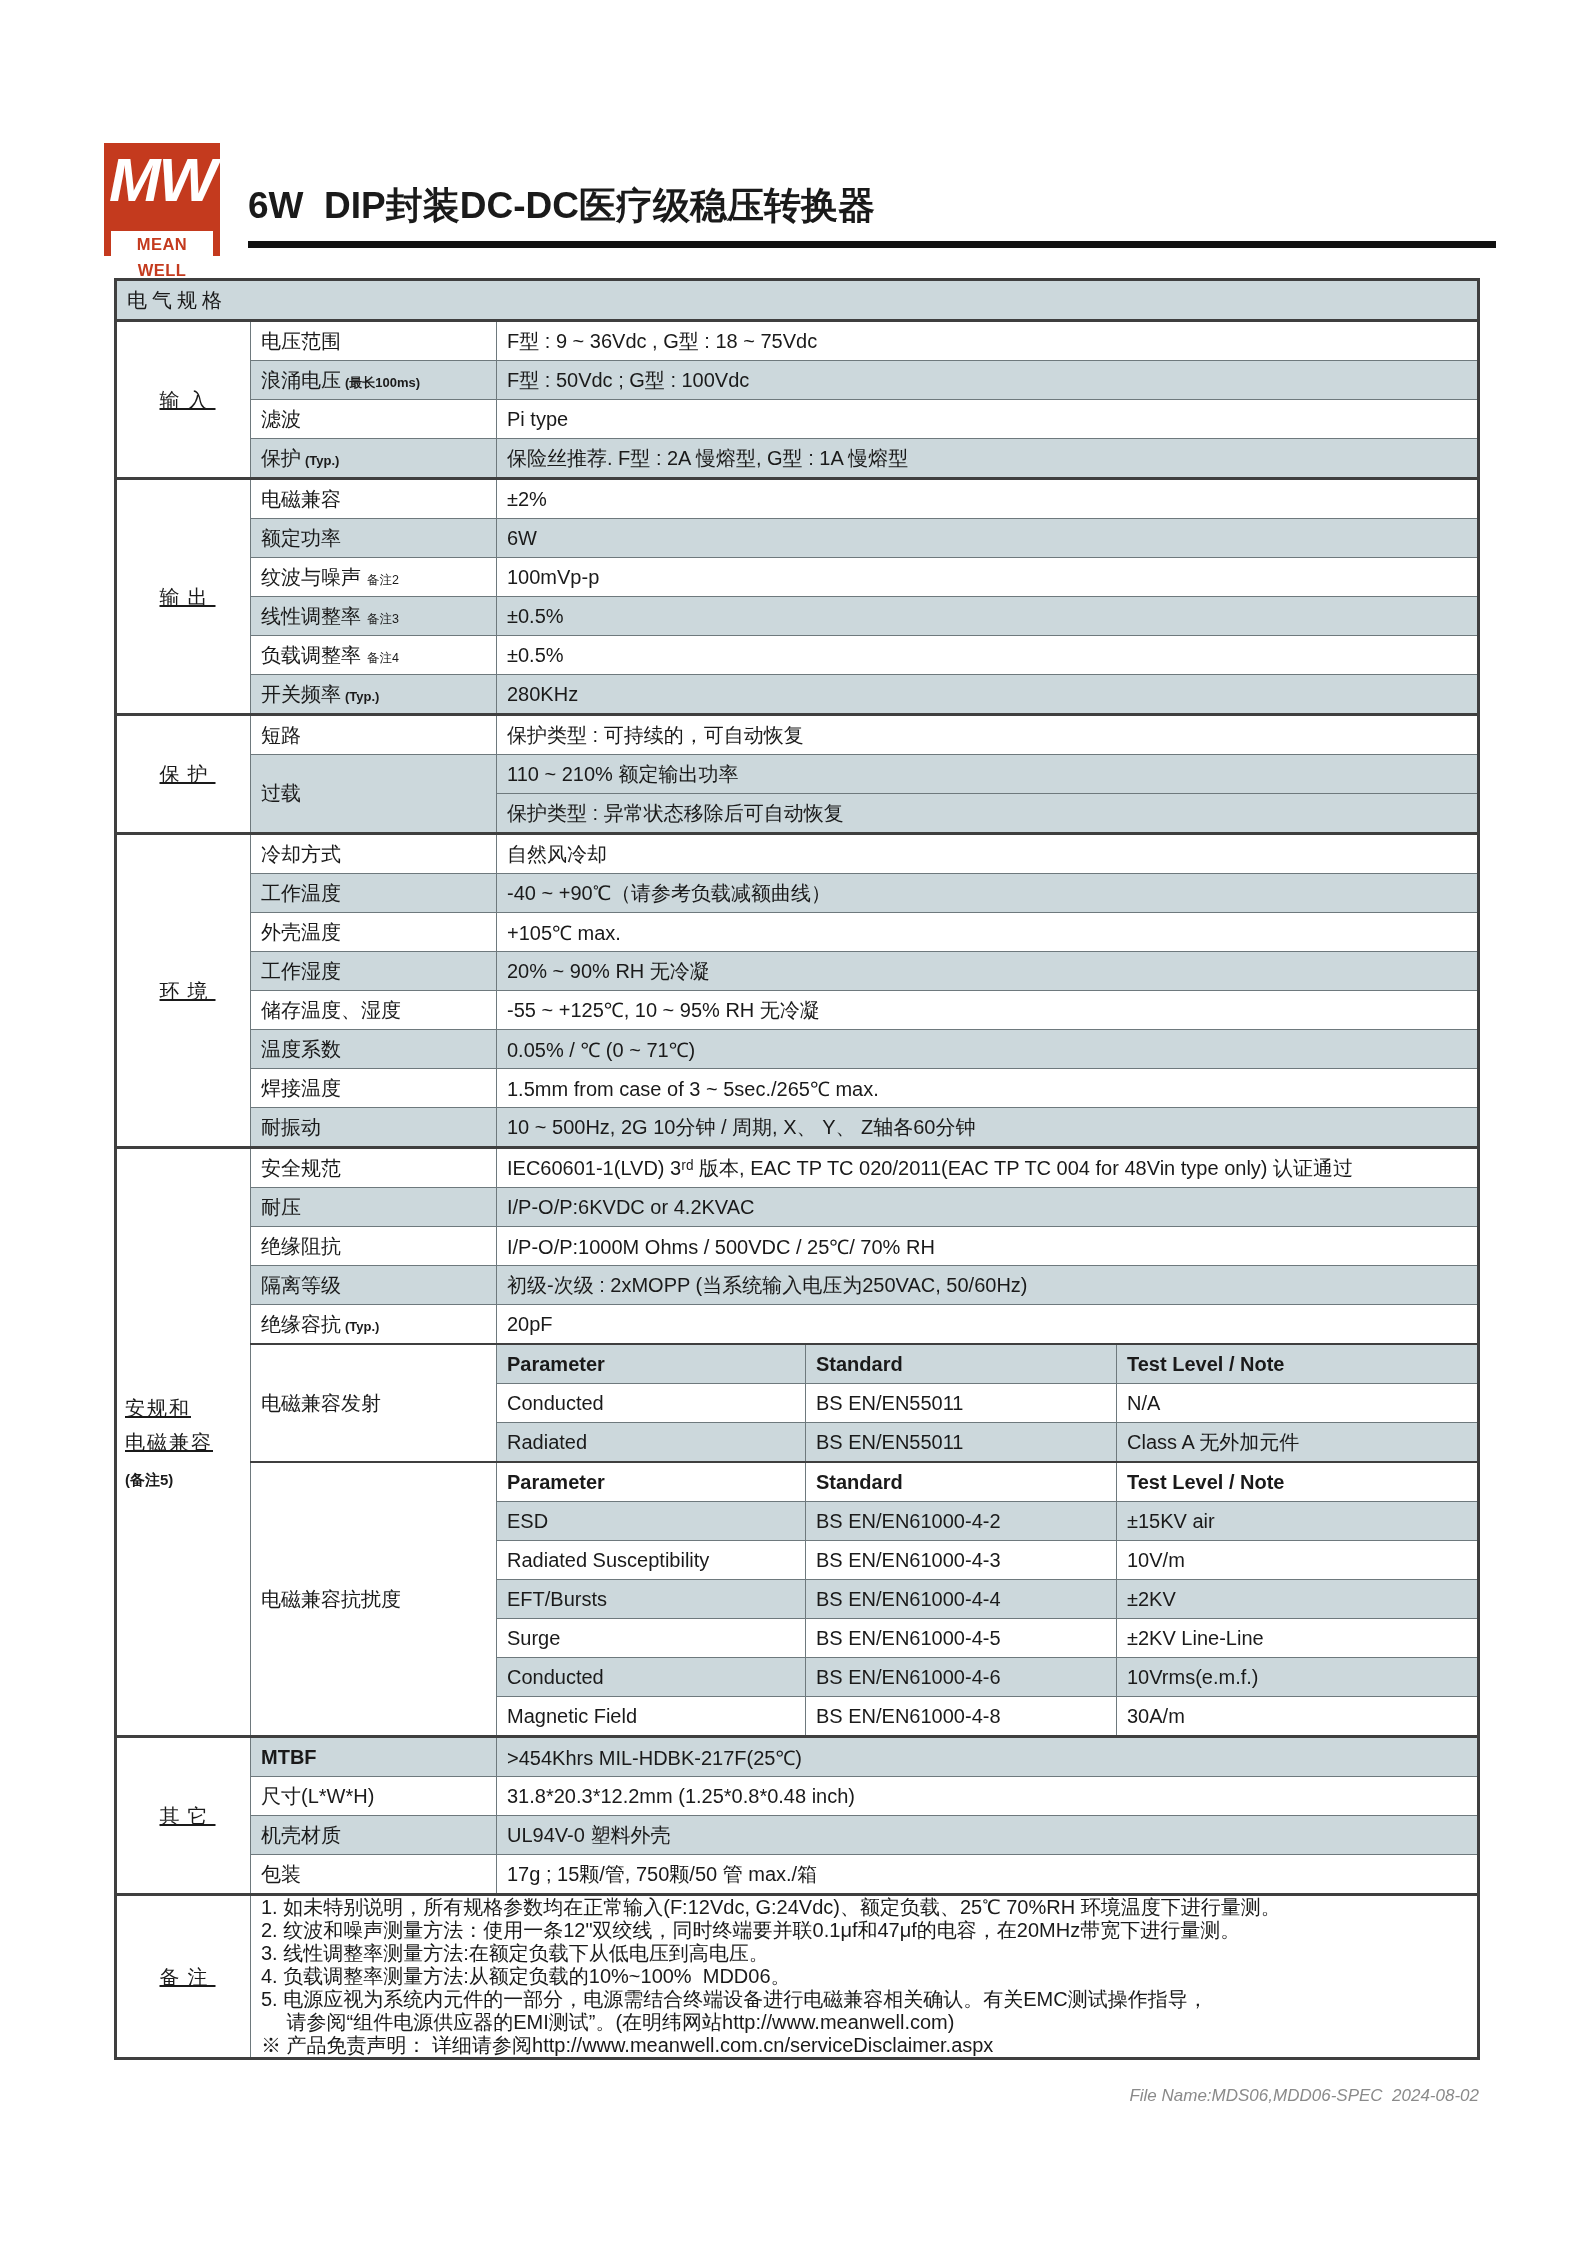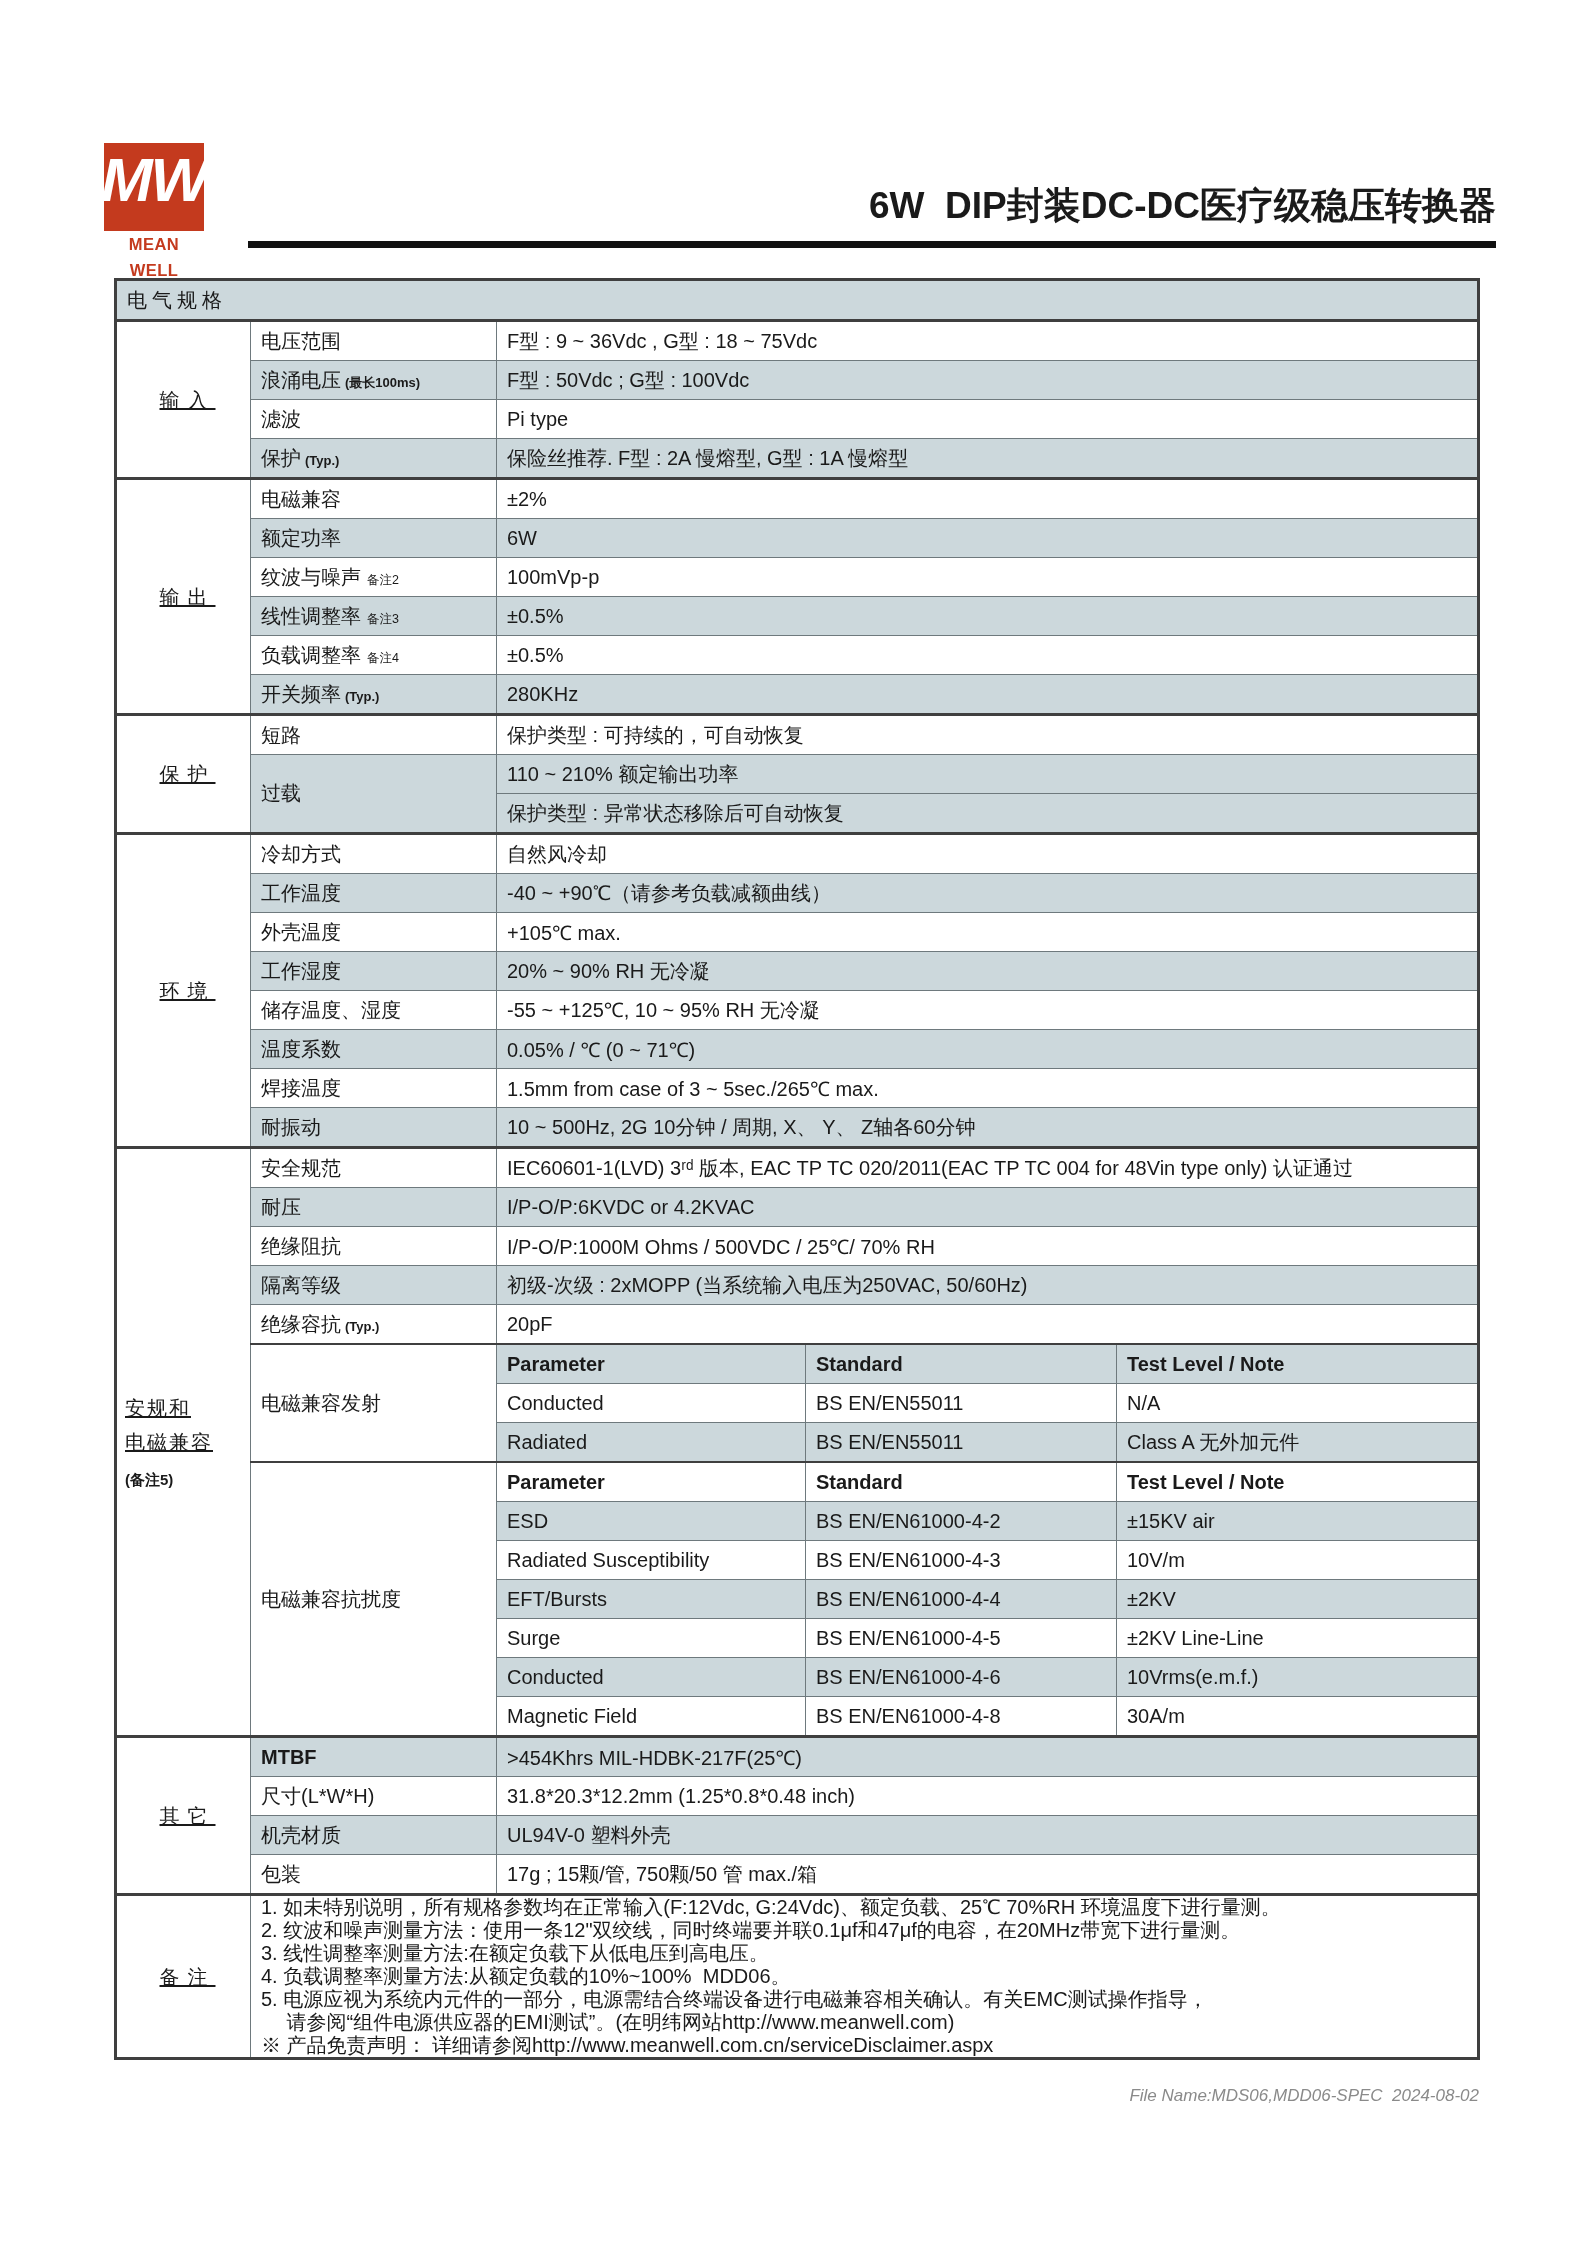--- a/index.html
+++ b/index.html
@@ -3,38 +3,38 @@
 <meta charset="utf-8">
 <style>
   html,body{margin:0;padding:0;background:#e8e8e8;}
   .page{
     position:relative;width:1587px;height:2245px;background:#ffffff;
     font-family:"Liberation Sans", sans-serif;color:#1a1a1a;overflow:hidden;
     margin:0 auto;
   }
   
   .logo{
-    position:absolute;left:104px;top:143px;width:100px;height:113px;
+    position:absolute;left:104px;top:143px;width:116px;height:113px;
     background:var(--brand-red,#c43a1e);display:flex;flex-direction:column;
     align-items:center;justify-content:flex-start;
   }
   .logo-mw{
     font-size:62px;font-weight:bold;font-style:italic;color:#ffffff;
     line-height:70px;margin-top:2px;letter-spacing:-2px;
   }
   .logo-brand{
     background:#ffffff;color:var(--brand-red,#c43a1e);font-weight:bold;
     font-size:16.5px;line-height:26px;width:102px;text-align:center;
     letter-spacing:0.5px;margin-top:16px;
   }
   
   .title{
     position:absolute;left:248px;top:181px;width:1248px;
     display:flex;justify-content:space-between;align-items:flex-end;
-    border-bottom:7px solid #111111;padding-bottom:10px;flex-direction:column;
+    border-bottom:7px solid #111111;padding-bottom:10px;
   }
   .title-left{font-size:37px;font-weight:bold;white-space:pre;}
   .title-right{font-size:36px;font-weight:bold;white-space:pre;}
   
   table.spec{
     position:absolute;left:114px;top:278px;width:1363px;
     border-collapse:collapse;table-layout:fixed;
     border:3px solid #3f3f3f;
   }
   table.spec th, table.spec td{

